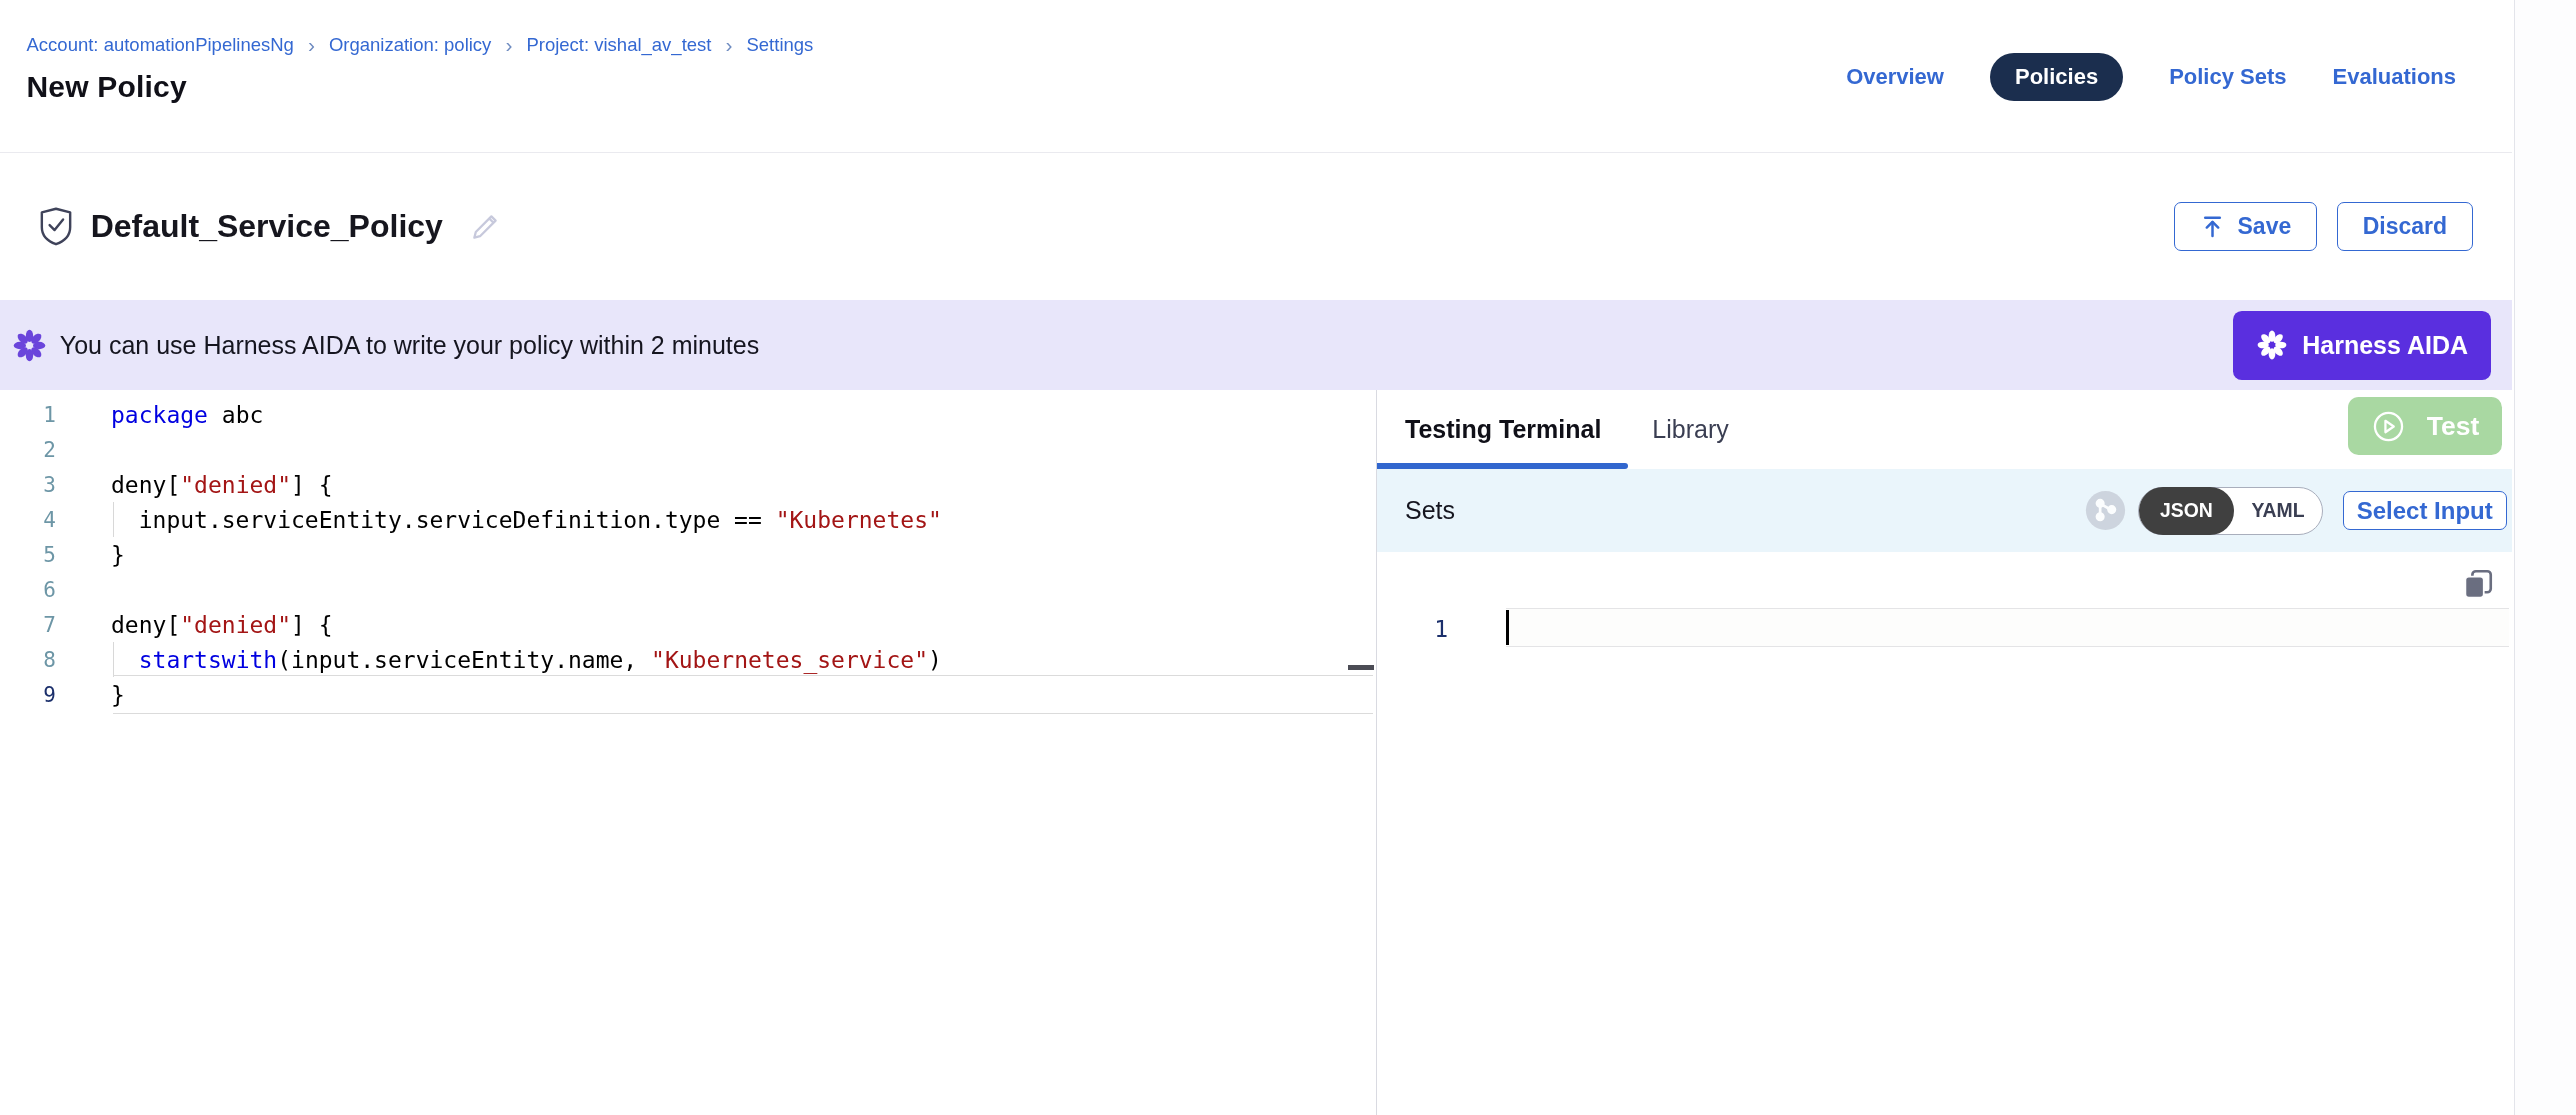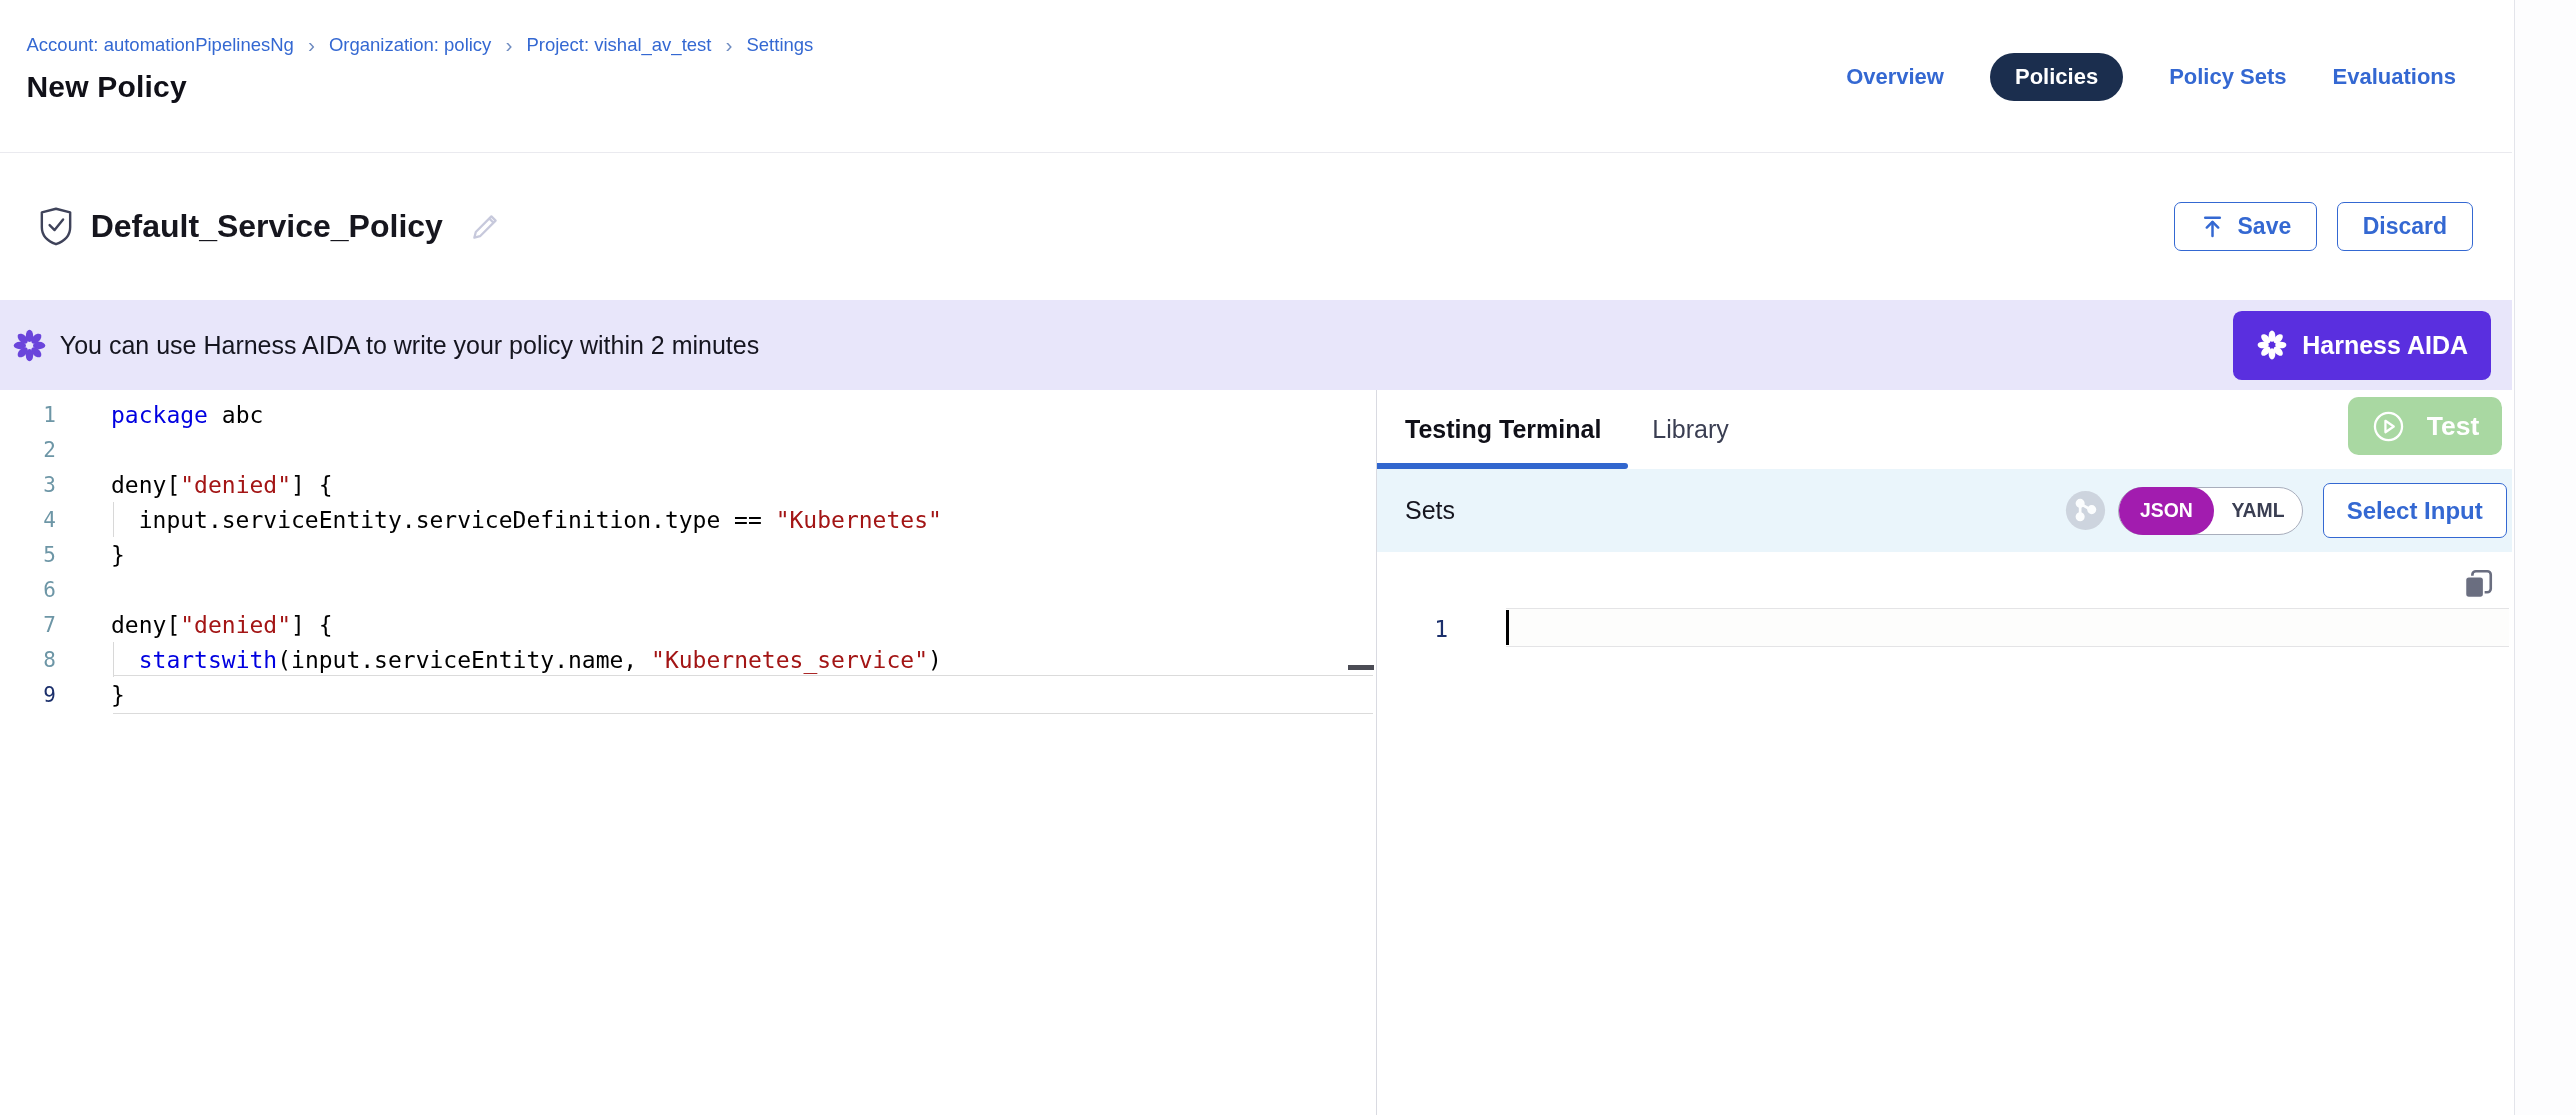--- a/index.html
+++ b/index.html
@@ -75,24 +75,24 @@
 
   .input-bar { height:83px; flex:none; background:var(--input-bar-bg); display:flex; align-items:center;
                padding:0 5.3px 0 28px; }
   .input-label { font-size:25px; color:#15151F; }
   .bar-spacer { flex:1; }
   .fork-icon { margin-right:12.4px; opacity:.85; }
   .fmt-toggle { height:48px; border:1.8px solid #A9AEBC; border-radius:882px; background:#fff;
                 display:flex; align-items:center; margin-right:19.4px; }
   .fmt-opt { height:48px; display:flex; align-items:center; padding:0 17.7px; font-size:19.4px; font-weight:700;
              color:#3A3E52; cursor:pointer; margin:-1.8px 0; }
-  .fmt-opt.sel { background:#a21caf; color:#fff; border-radius:882px; padding:0 21px; }
-  .select-input-btn { height:55px; border:1.8px solid var(--accent-blue); border-radius:7px; background:#fff;
+  .fmt-opt.sel { background:#404040; color:#fff; border-radius:882px; padding:0 21px; }
+  .select-input-btn { height:39px; border:1.8px solid var(--accent-blue); border-radius:7px; background:#fff;
                       color:var(--accent-blue); font-size:24px; font-weight:600; font-family:inherit;
-                      padding:0 23px; cursor:pointer;text-align:center; }
+                      padding:0 13px; cursor:pointer;text-align:center; }
 
   .input-editor { flex:1; position:relative; background:#fff; }
   .copy-icon { position:absolute; top:14px; right:16px; cursor:pointer; }
   .in-current-row { position:absolute; left:129px; right:2.6px; top:56px; height:39px;
                     border-top:1.8px solid #E4E4E6; border-bottom:1.8px solid #E4E4E6; background:#FDFDFC; }
   .in-ln { position:absolute; left:0; top:64px; width:71px; text-align:right;
            font-family:"DejaVu Sans Mono", monospace; font-size:23px; color:var(--active-line-number); }
   .in-cursor { position:absolute; left:129px; top:58px; width:2.6px; height:35px; background:#000; }
 
   svg { display:block; }

